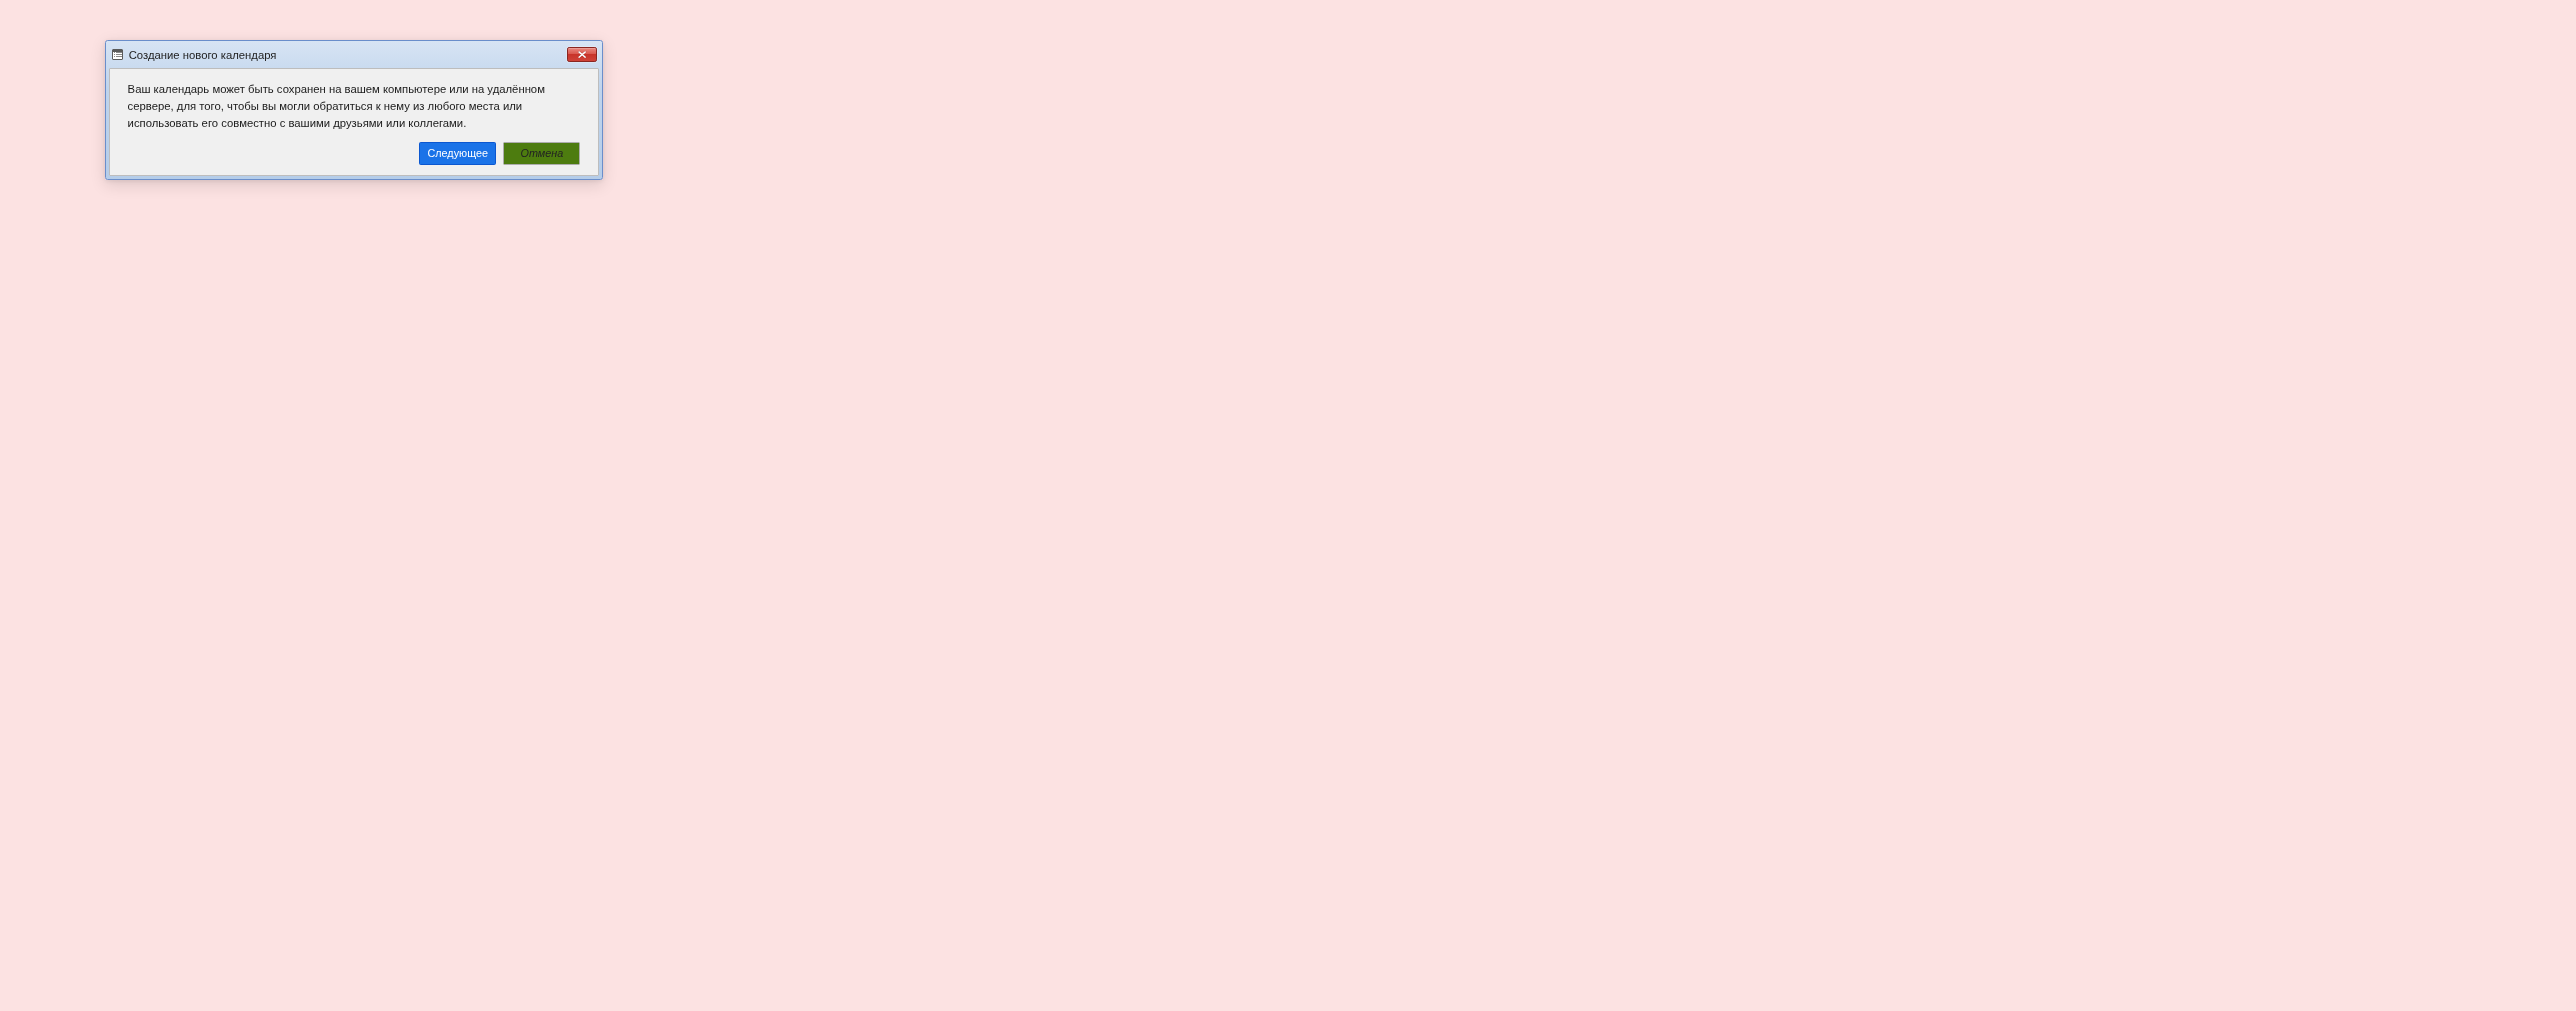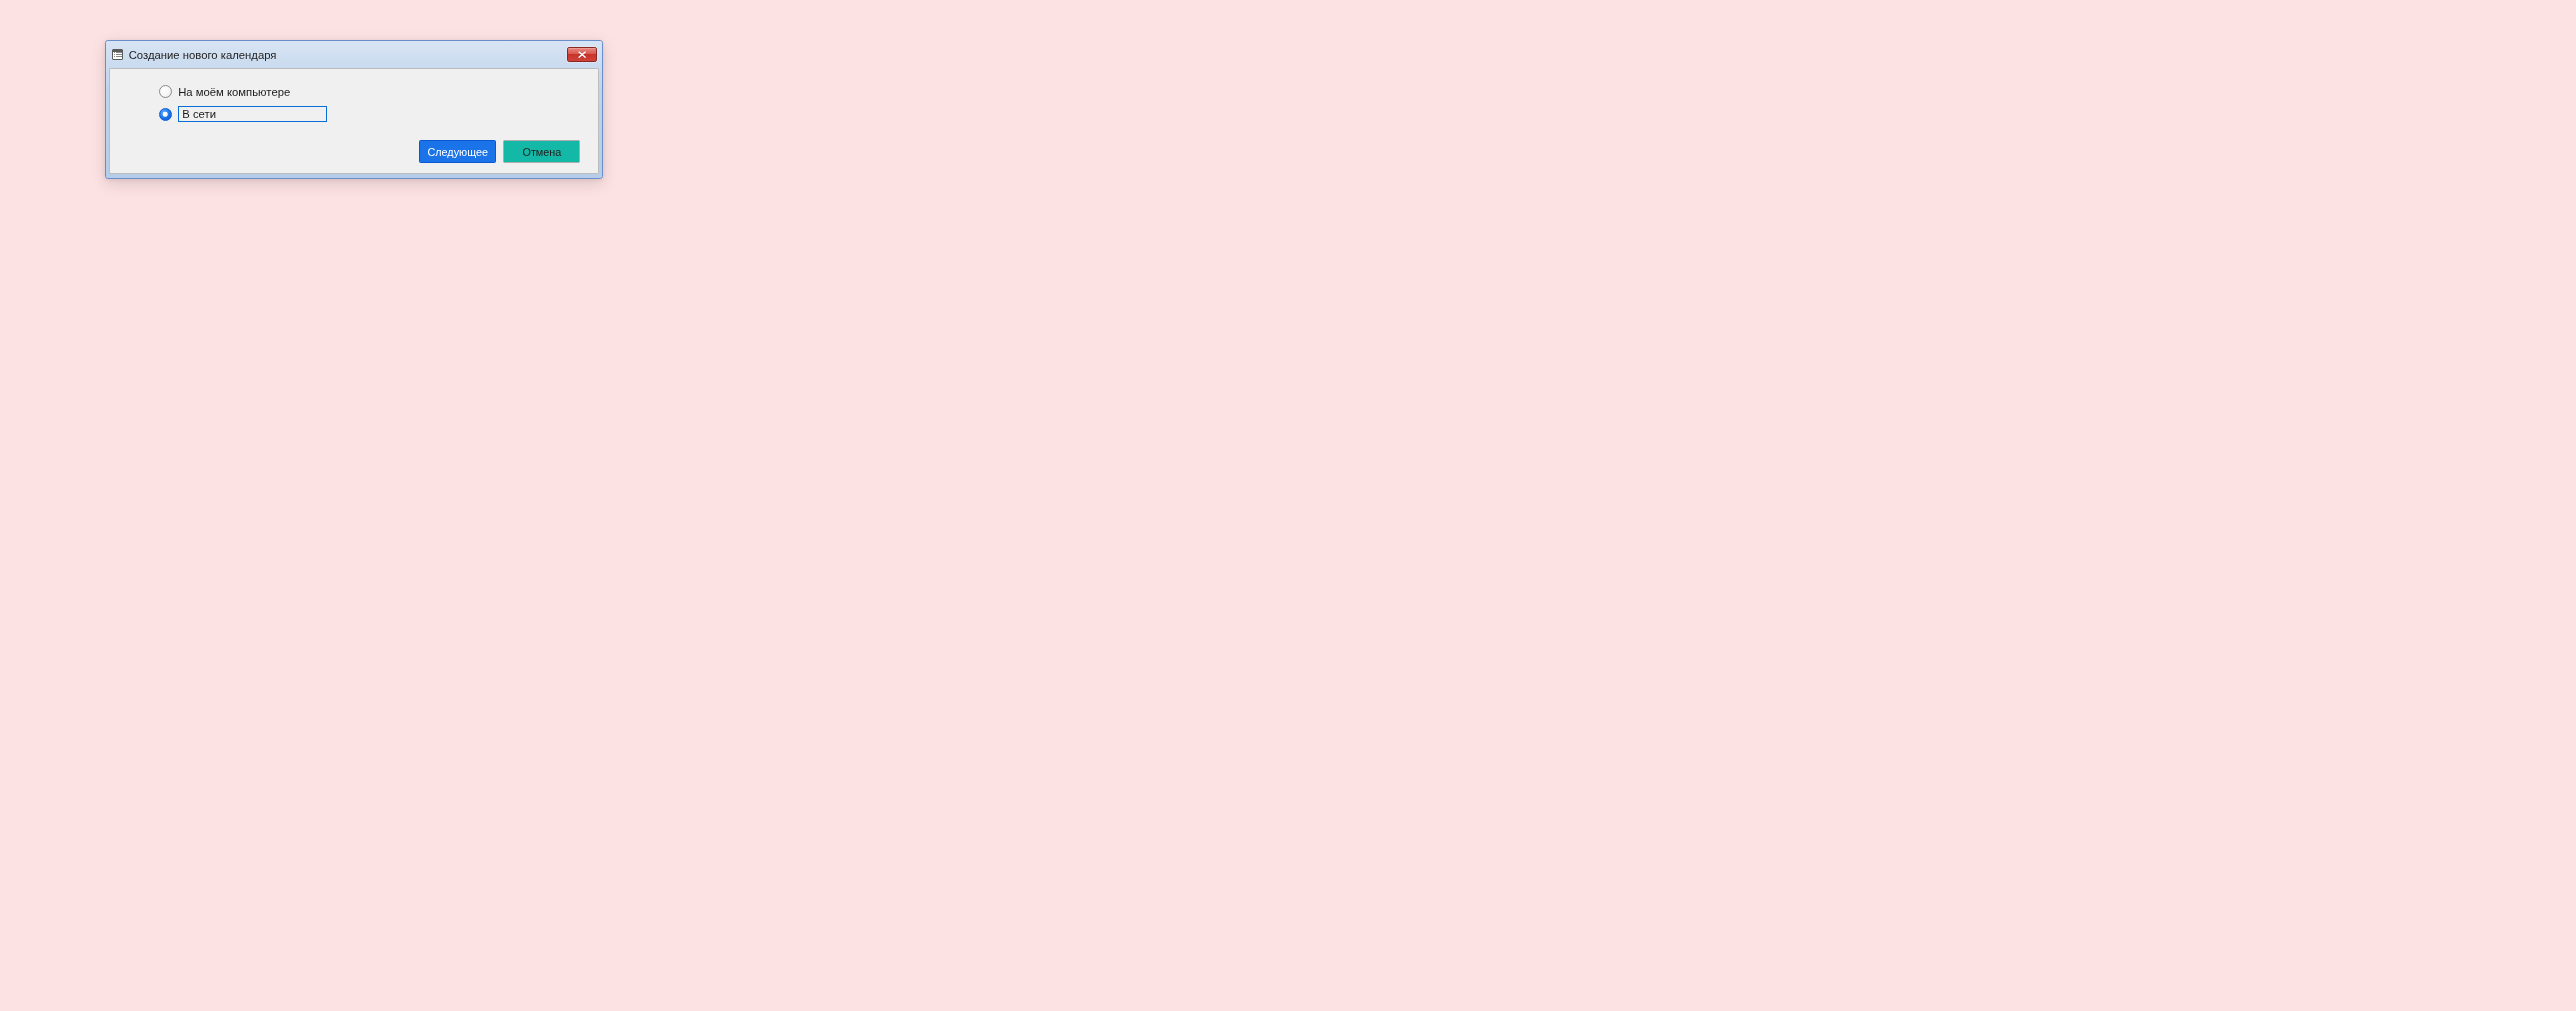--- a/index.html
+++ b/index.html
@@ -149,23 +149,24 @@
       align-items: center;
       justify-content: center;
       cursor: default;
     }
     .btn-primary {
       background: #1a73e8;
       border: 0.5px solid #0b57d0;
       color: #fff;
     }
     .btn-secondary {
-      background: #14b8a6;
+      background: #4d7c0f;
       border: 0.5px solid #adadad;
       color: #222;
+      font-style: italic;
     }
   </style>
 </head>
 <body>
 
 <div class="dialog">
 
   <div class="titlebar">
     <div class="titlebar-icon">
       <div class="grid">
@@ -187,34 +188,22 @@
     <div class="close-btn">
       <svg width="10.3" height="7.2" viewBox="0 0 20 14">
         <path d="M4 2 L10 7 L16 2 M4 12 L10 7 L16 12" stroke="#fff" stroke-width="2.6" fill="none" stroke-linecap="round"></path>
         <path d="M4 2 L10 7 L16 2 M4 12 L10 7 L16 12" stroke="#7a1510" stroke-width="4.2" fill="none" stroke-linecap="round" opacity="0.35"></path>
         <path d="M4 2 L10 7 L16 2 M4 12 L10 7 L16 12" stroke="#fff" stroke-width="2.4" fill="none" stroke-linecap="round"></path>
       </svg>
     </div>
   </div>
 
   <div class="dialog-body">
-
-    <div class="radio-group">
-
-      <div class="radio-row">
-        <span class="radio unchecked"></span>
-        <span class="radio-label">На моём компьютере</span>
-      </div>
-
-      <div class="radio-row">
-        <span class="radio checked"></span>
-        <span class="radio-label focused">В сети</span>
-      </div>
-
-    </div>
+    <p class="intro-text">Ваш календарь может быть сохранен на вашем компьютере или на удалённом сервере, для того, чтобы вы могли обратиться к нему из любого места или использовать его совместно с вашими друзьями или коллегами.</p>
+
 
     <div class="button-row">
       <div class="btn btn-primary">Следующее</div>
       <div class="btn btn-secondary">Отмена</div>
     </div>
   </div>
 
 </div>
 
 

